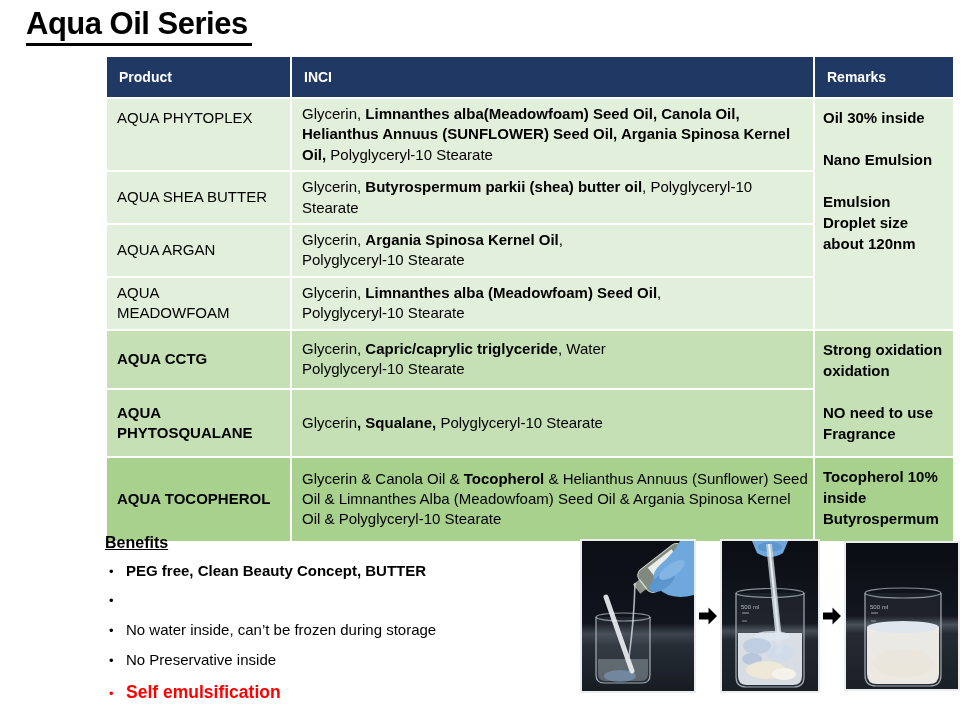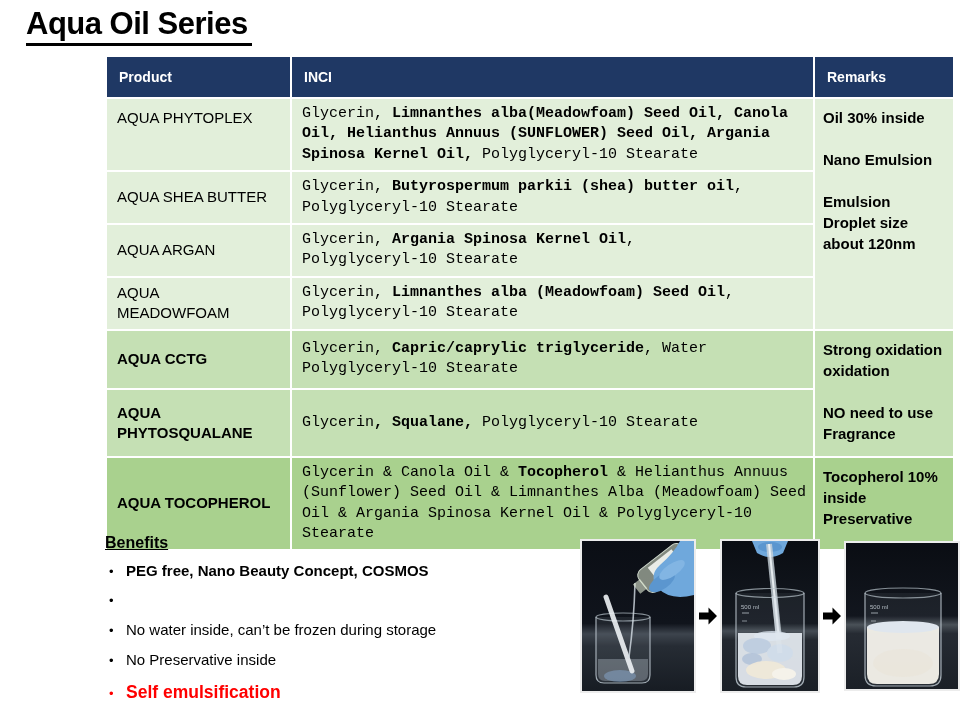--- a/index.html
+++ b/index.html
@@ -32,21 +32,21 @@
     padding:9px 8px 9px 12px;height:22px;
   }
   td{font-size:15px;padding:5px 12px 5px 10px;vertical-align:middle;line-height:1.36;}
   tr.tone-light td{background:var(--row-light,#e2efda);}
   tr.tone-medium td{background:var(--row-medium,#c5e0b4);}
   tr.tone-dark td{background:var(--row-dark,#a9d18e);margin-top:21px;}
   .row-0{height:60px;}.row-1{height:50px;}.row-2{height:51px;}
   .row-3{height:53px;}.row-4{height:52px;}.row-5{height:60px;}.row-6{height:73px;}
   td.cell-product{white-space:pre-wrap;}
   tr.row-0 td.cell-product{vertical-align:top;padding-top:9px;}
-  td.cell-inci{white-space:pre-wrap;padding-right:4px;font-family:Liberation Mono, monospace;}
+  td.cell-inci{white-space:pre-wrap;padding-right:4px;}
   td.cell-remarks{
     font-weight:bold;vertical-align:top;padding:8px 6px 12px 8px;line-height:21px;
   }
   td.cell-remarks .spacer{height:21px;}
 
   
   .benefits{position:absolute;left:105px;top:534px;width:470px;}
   .benefits-heading{
     font-size:16px;font-weight:bold;text-decoration:underline;
     margin:0 0 9px 0;
@@ -130,33 +130,33 @@
           <td class="cell-product b">AQUA
 PHYTOSQUALANE</td>
           <td class="cell-inci"><span>Glycerin</span><span class="b">, Squalane,</span><span> Polyglyceryl-10 Stearate</span></td>
         </tr>
         <tr class="tone-dark row-6">
           <td class="cell-product b">AQUA TOCOPHEROL</td>
           <td class="cell-inci"><span>Glycerin &amp; Canola Oil &amp; </span><span class="b">Tocopherol</span><span> &amp; Helianthus Annuus (Sunflower) Seed Oil &amp; Limnanthes Alba (Meadowfoam) Seed Oil &amp; Argania Spinosa Kernel Oil &amp; Polyglyceryl-10 Stearate</span></td>
           <td class="cell-remarks" rowspan="1">
             <div>Tocopherol 10%</div>
             <div>inside</div>
-            <div>Preservative</div>
+            <div>Butyrospermum</div>
           </td>
         </tr>
       </tbody>
   </table>
 </div>
 
 <div class="benefits">
   <div class="benefits-heading">Benefits</div>
   <ul class="benefit-list">
       <li>
         <span class="bullet">•</span>
-        <span><span class="b">PEG free, Nano Beauty Concept, COSMOS</span></span>
+        <span><span class="b">PEG free, Clean Beauty Concept, BUTTER</span></span>
       </li>
       <li>
         <span class="bullet">•</span>
       </li>
       <li>
         <span class="bullet">•</span>
         <span><span>No water inside, can’t be frozen during storage</span></span>
       </li>
       <li>
         <span class="bullet">•</span>

